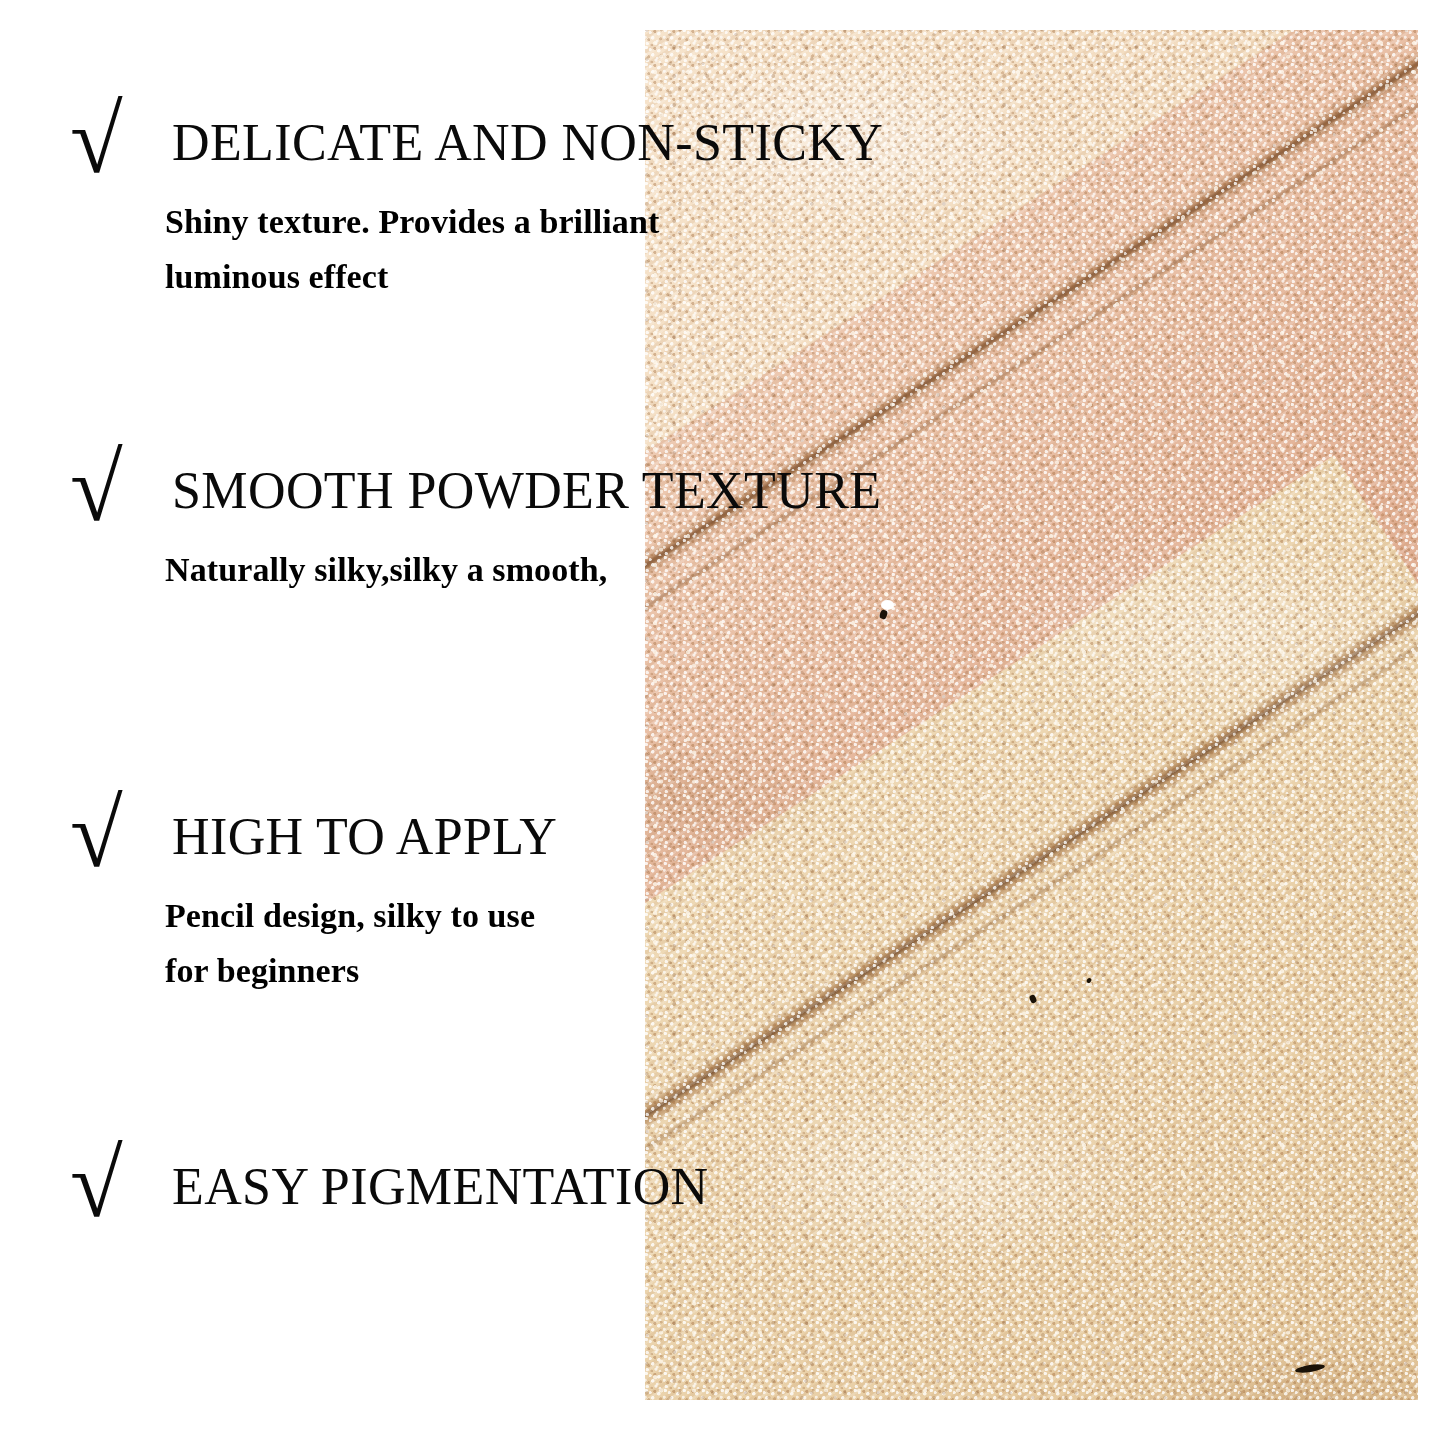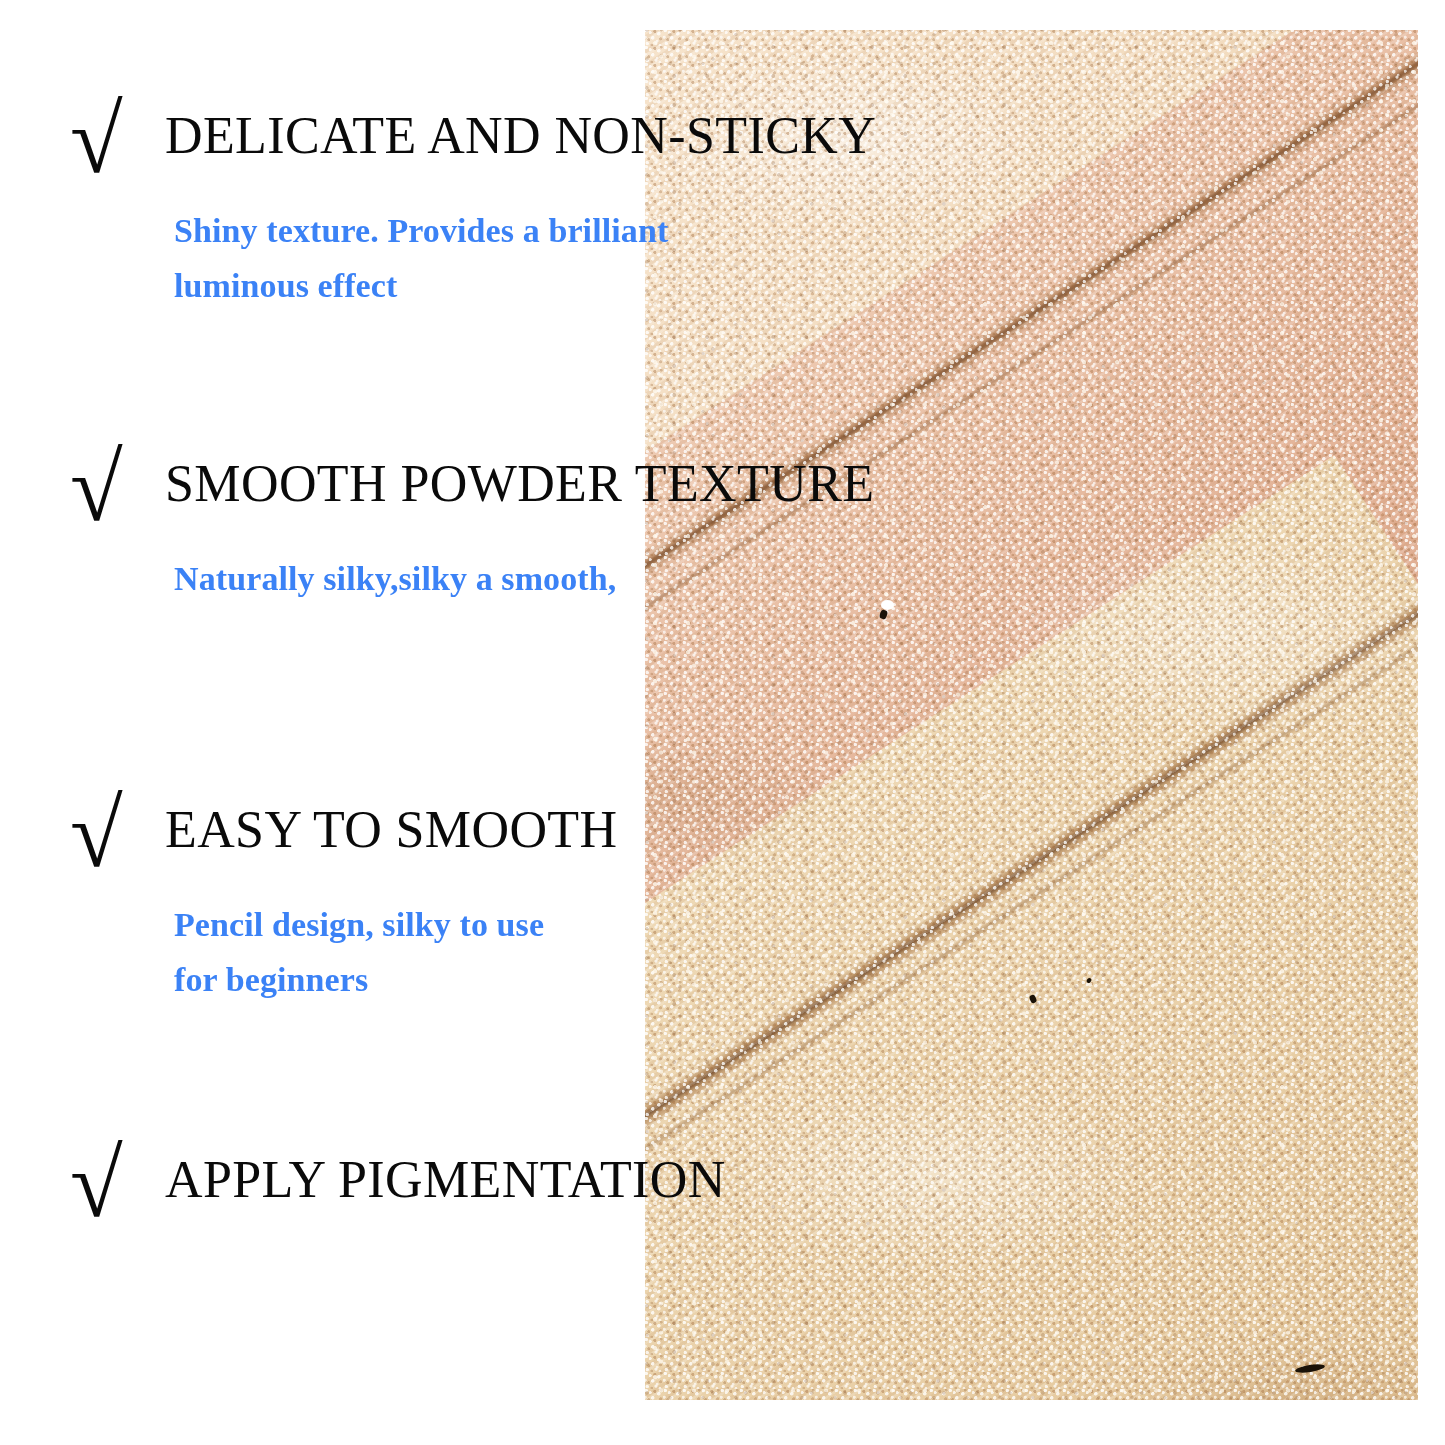--- a/index.html
+++ b/index.html
@@ -171,37 +171,37 @@
     font-size: 96px;
     line-height: 1;
     font-weight: 400;
     color: #0a0a0a;
     font-family: "Liberation Serif", "DejaVu Serif", serif;
     letter-spacing: -2px;
   }
   .feature-heading {
     position: absolute;
     left: 165px;
-    margin: 0;
+    margin: 7px;
     font-size: 52px;
     line-height: 1.06;
     font-weight: 400;
     color: #0a0a0a;
     letter-spacing: 0.4px;
     white-space: nowrap;
     font-family: "Liberation Serif", "DejaVu Serif", serif;
   }
   .feature-body {
     position: absolute;
     left: 165px;
-    margin: 9px;
+    margin: 0;
     font-size: 34px;
     line-height: 1.62;
     font-weight: 700;
-    color: #3b82f6;
+    color: #000000;
     letter-spacing: 0.1px;
     font-family: "Liberation Serif", "DejaVu Serif", serif;
   }
   .feature-body span { display: block; white-space: nowrap; }
 
   
   #feature-block-0 { top: 86px; }
   #feature-block-1 { top: 434px; }
   #feature-block-2 { top: 780px; }
   #feature-block-3 { top: 1130px; }
@@ -251,28 +251,28 @@
     <div class="feature-block" id="feature-block-1">
       <span class="check-icon">√</span>
       <h2 class="feature-heading">SMOOTH POWDER TEXTURE</h2>
       <p class="feature-body">
         <span>Naturally silky,silky a smooth,</span>
       </p>
     </div>
 
     <div class="feature-block" id="feature-block-2">
       <span class="check-icon">√</span>
-      <h2 class="feature-heading">EASY TO SMOOTH</h2>
+      <h2 class="feature-heading">HIGH TO APPLY</h2>
       <p class="feature-body">
         <span>Pencil design, silky to use</span>
         <span>for beginners</span>
       </p>
     </div>
 
     <div class="feature-block" id="feature-block-3">
       <span class="check-icon">√</span>
-      <h2 class="feature-heading">APPLY PIGMENTATION</h2>
+      <h2 class="feature-heading">EASY PIGMENTATION</h2>
       <p class="feature-body">
       </p>
     </div>
 
   </div>
 </div>
 
 </body></html>

